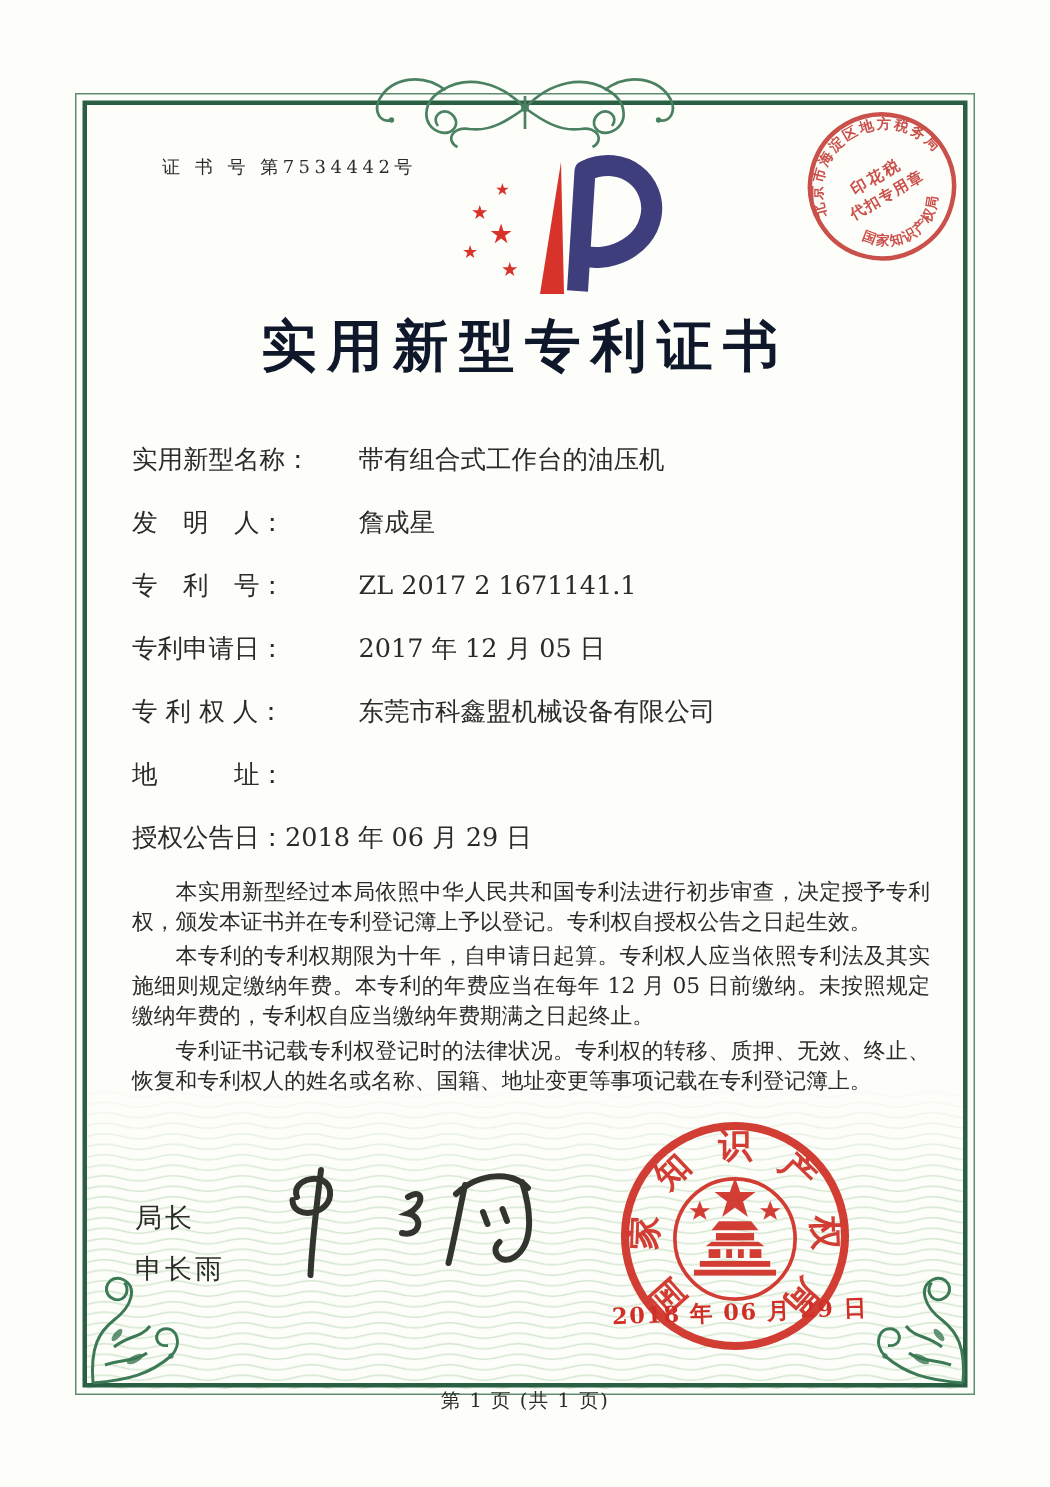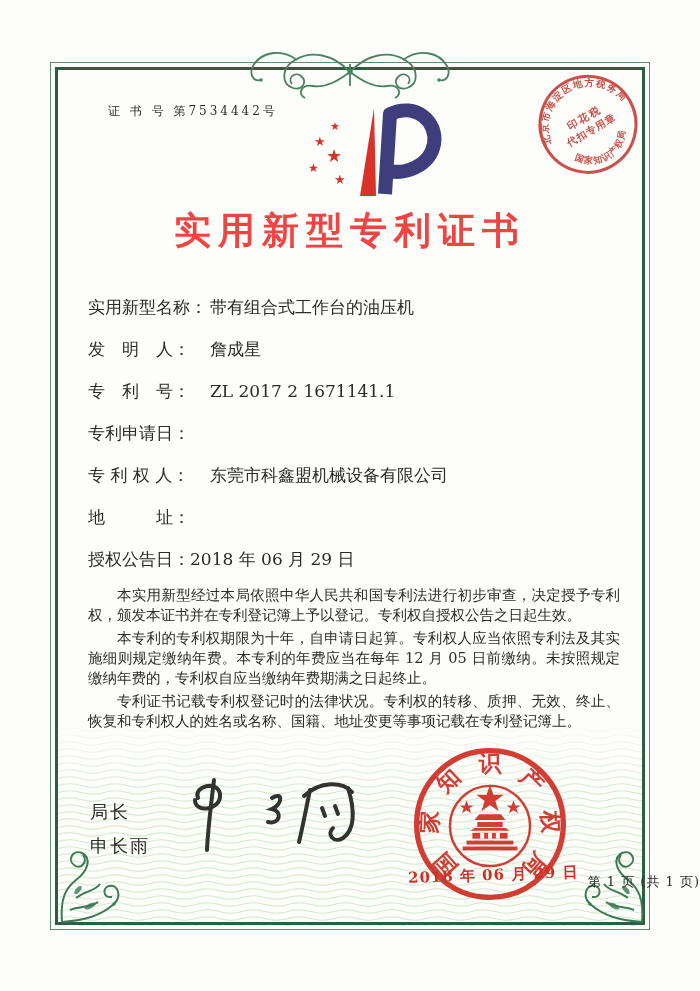--- a/index.html
+++ b/index.html
@@ -19,39 +19,39 @@
     border:3px solid #2a5f44; }
   .ornament { position:absolute; z-index:2; pointer-events:none; }
   .orn-top { left:235px; top:42px; }
   .orn-bl { left:56px; top:836px; }
   .orn-br { left:556px; top:836px; transform:scaleX(-1); }
   .content { position:absolute; inset:0; z-index:3; }
 
   .cert-no { position:absolute; left:88px; top:103px; font-size:12px; letter-spacing:3px;margin-left:20px; }
   .logo { position:absolute; left:282px; top:100px; }
   .title { position:absolute; left:0; top:206px; width:100%; text-align:center;
-    font-size:37px; font-weight:bold; letter-spacing:7px; color:#ef4444; }
+    font-size:37px; font-weight:bold; letter-spacing:7px; color:#0f172a; }
 
   .fields { position:absolute; left:88px; top:297px; right:78px; font-size:17px; }
-  .frow { display:flex; line-height:21px; margin-bottom:21px; }
+  .frow { display:flex; line-height:21px; margin-bottom:21px;gap:29px; }
   .frow .lab { flex:none; width:122px; white-space:nowrap; }
   .frow .val { flex:1; }
   .grant-row { display:flex; line-height:21px; }
   .grant-left { width:54%; display:flex; }
   .grant-right { flex:1; display:flex; }
 
   .paras { position:absolute; left:88px; right:80px; top:585px;
     font-size:14.5px; line-height:20px; text-align:justify; }
   .paras p { text-indent:2em; margin-bottom:3px; }
 
   .sig-title { position:absolute; left:90px; top:800px; font-size:18px; letter-spacing:2px; }
   .sig-name  { position:absolute; left:90px; top:834px; font-size:18px; letter-spacing:2px; }
   .sig-hand { position:absolute; left:180px; top:768px; z-index:3; }
 
-  .footer { position:absolute; left:0; top:873px; width:100%; text-align:right;
+  .footer { position:absolute; left:0; top:925px; width:100%; text-align:center;
     font-size:13px; letter-spacing:1px; }
 
   .seal { position:absolute; left:402px; top:736px; z-index:4; opacity:.93; }
   .seal-date { position:absolute; left:408px; top:866px; width:160px; z-index:5;
     color:#cf2f26; font-size:15px; font-weight:bold; letter-spacing:1px;
     transform:rotate(-2deg); white-space:nowrap; }
   .tax-stamp { position:absolute; left:537px; top:72px; z-index:4;
     transform:rotate(-30deg); opacity:.88; }
 </style>
 </head>
@@ -149,20 +149,21 @@
     <div class="frow">
       <span class="lab">发　明　人：</span>
       <span class="val">詹成星</span>
     </div>
     <div class="frow">
       <span class="lab">专　利　号：</span>
       <span class="val">ZL 2017 2 1671141.1</span>
     </div>
     <div class="frow">
       <span class="lab">专利申请日：</span>
+      <span class="val">2017 年 12 月 05 日</span>
     </div>
     <div class="frow">
       <span class="lab">专 利 权 人：</span>
       <span class="val">东莞市科鑫盟机械设备有限公司</span>
     </div>
     <div class="frow">
       <span class="lab">地　　　址：</span>
     </div>
     <div class="grant-row">
       <span class="grant-left">

